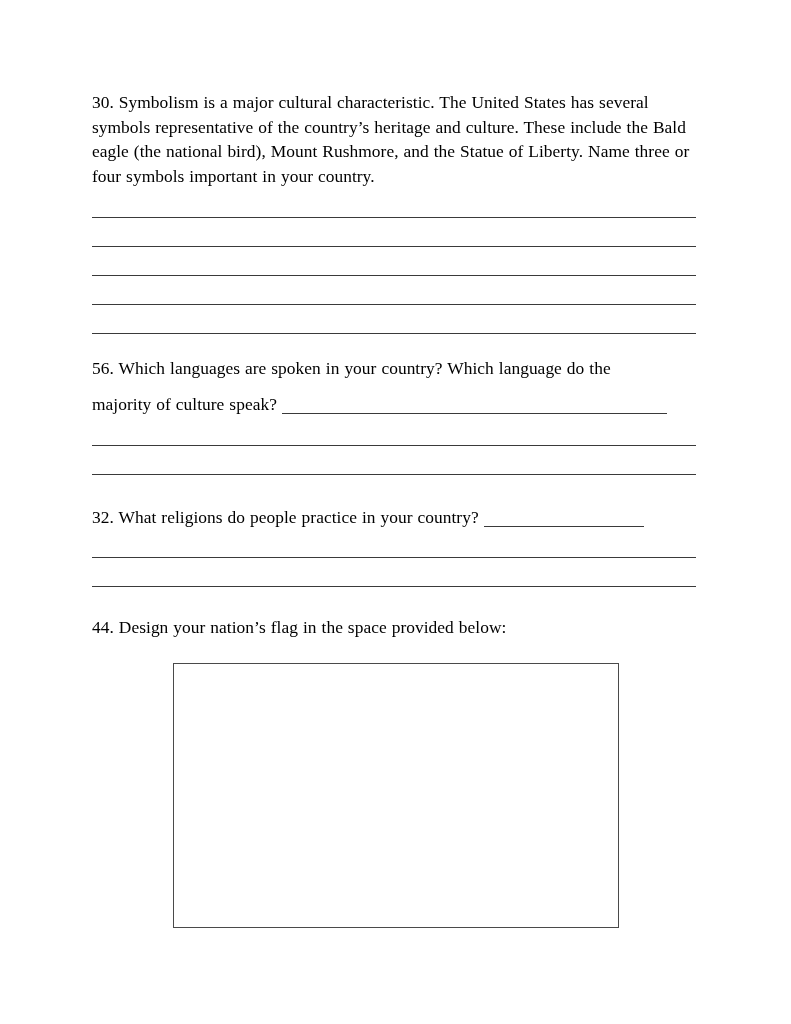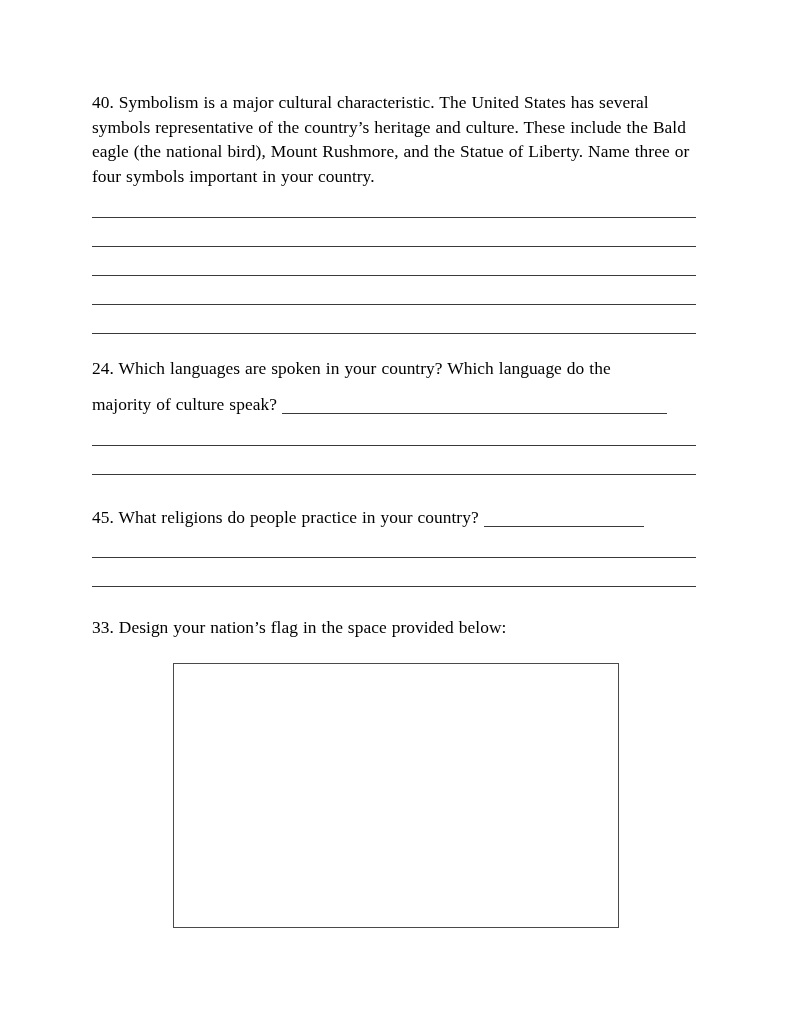--- a/index.html
+++ b/index.html
@@ -84,54 +84,54 @@
   }
   .q31-first-line { margin-bottom: 11px; }
 </style>
 </head>
 <body>
 
 <div class="page">
   <div class="content">
 
     <div class="question">
-      <p class="q-text dbl">40. Symbolism is a major cultural characteristic.  The United States has several symbols representative of the country’s heritage and culture.  These include the Bald eagle (the national bird), Mount Rushmore, and the Statue of Liberty.  Name three or four symbols important in your country.</p>
+      <p class="q-text dbl">30. Symbolism is a major cultural characteristic.  The United States has several symbols representative of the country’s heritage and culture.  These include the Bald eagle (the national bird), Mount Rushmore, and the Statue of Liberty.  Name three or four symbols important in your country.</p>
       <div class="rules-q30">
         <div class="rule"></div>
         <div class="rule"></div>
         <div class="rule"></div>
         <div class="rule"></div>
         <div class="rule"></div>
       </div>
     </div>
 
     <div class="gap-q31"></div>
 
     <div class="question">
-      <p class="q-text dbl q31-first-line">24. Which languages are spoken in your country?  Which language do the</p>
+      <p class="q-text dbl q31-first-line">56. Which languages are spoken in your country?  Which language do the</p>
       <p class="q-text q31-line2"><span>majority of culture speak?</span> <span class="inline-blank blank-wide"></span></p>
       <div class="rules-pair">
         <div class="rule"></div>
         <div class="rule"></div>
       </div>
     </div>
 
     <div class="gap-q32"></div>
 
     <div class="question">
-      <p class="q-text"><span>45. What religions do people practice in your country?</span> <span class="inline-blank blank-short"></span></p>
+      <p class="q-text"><span>32. What religions do people practice in your country?</span> <span class="inline-blank blank-short"></span></p>
       <div class="rules-pair">
         <div class="rule"></div>
         <div class="rule"></div>
       </div>
     </div>
 
     <div class="gap-q33"></div>
 
     <div class="question">
-      <p class="q-text">33. Design your nation’s flag in the space provided below:</p>
+      <p class="q-text">44. Design your nation’s flag in the space provided below:</p>
       <div class="flag-box-wrap">
         <div class="flag-box"></div>
       </div>
     </div>
 
   </div>
 </div>
 
 </body></html>

